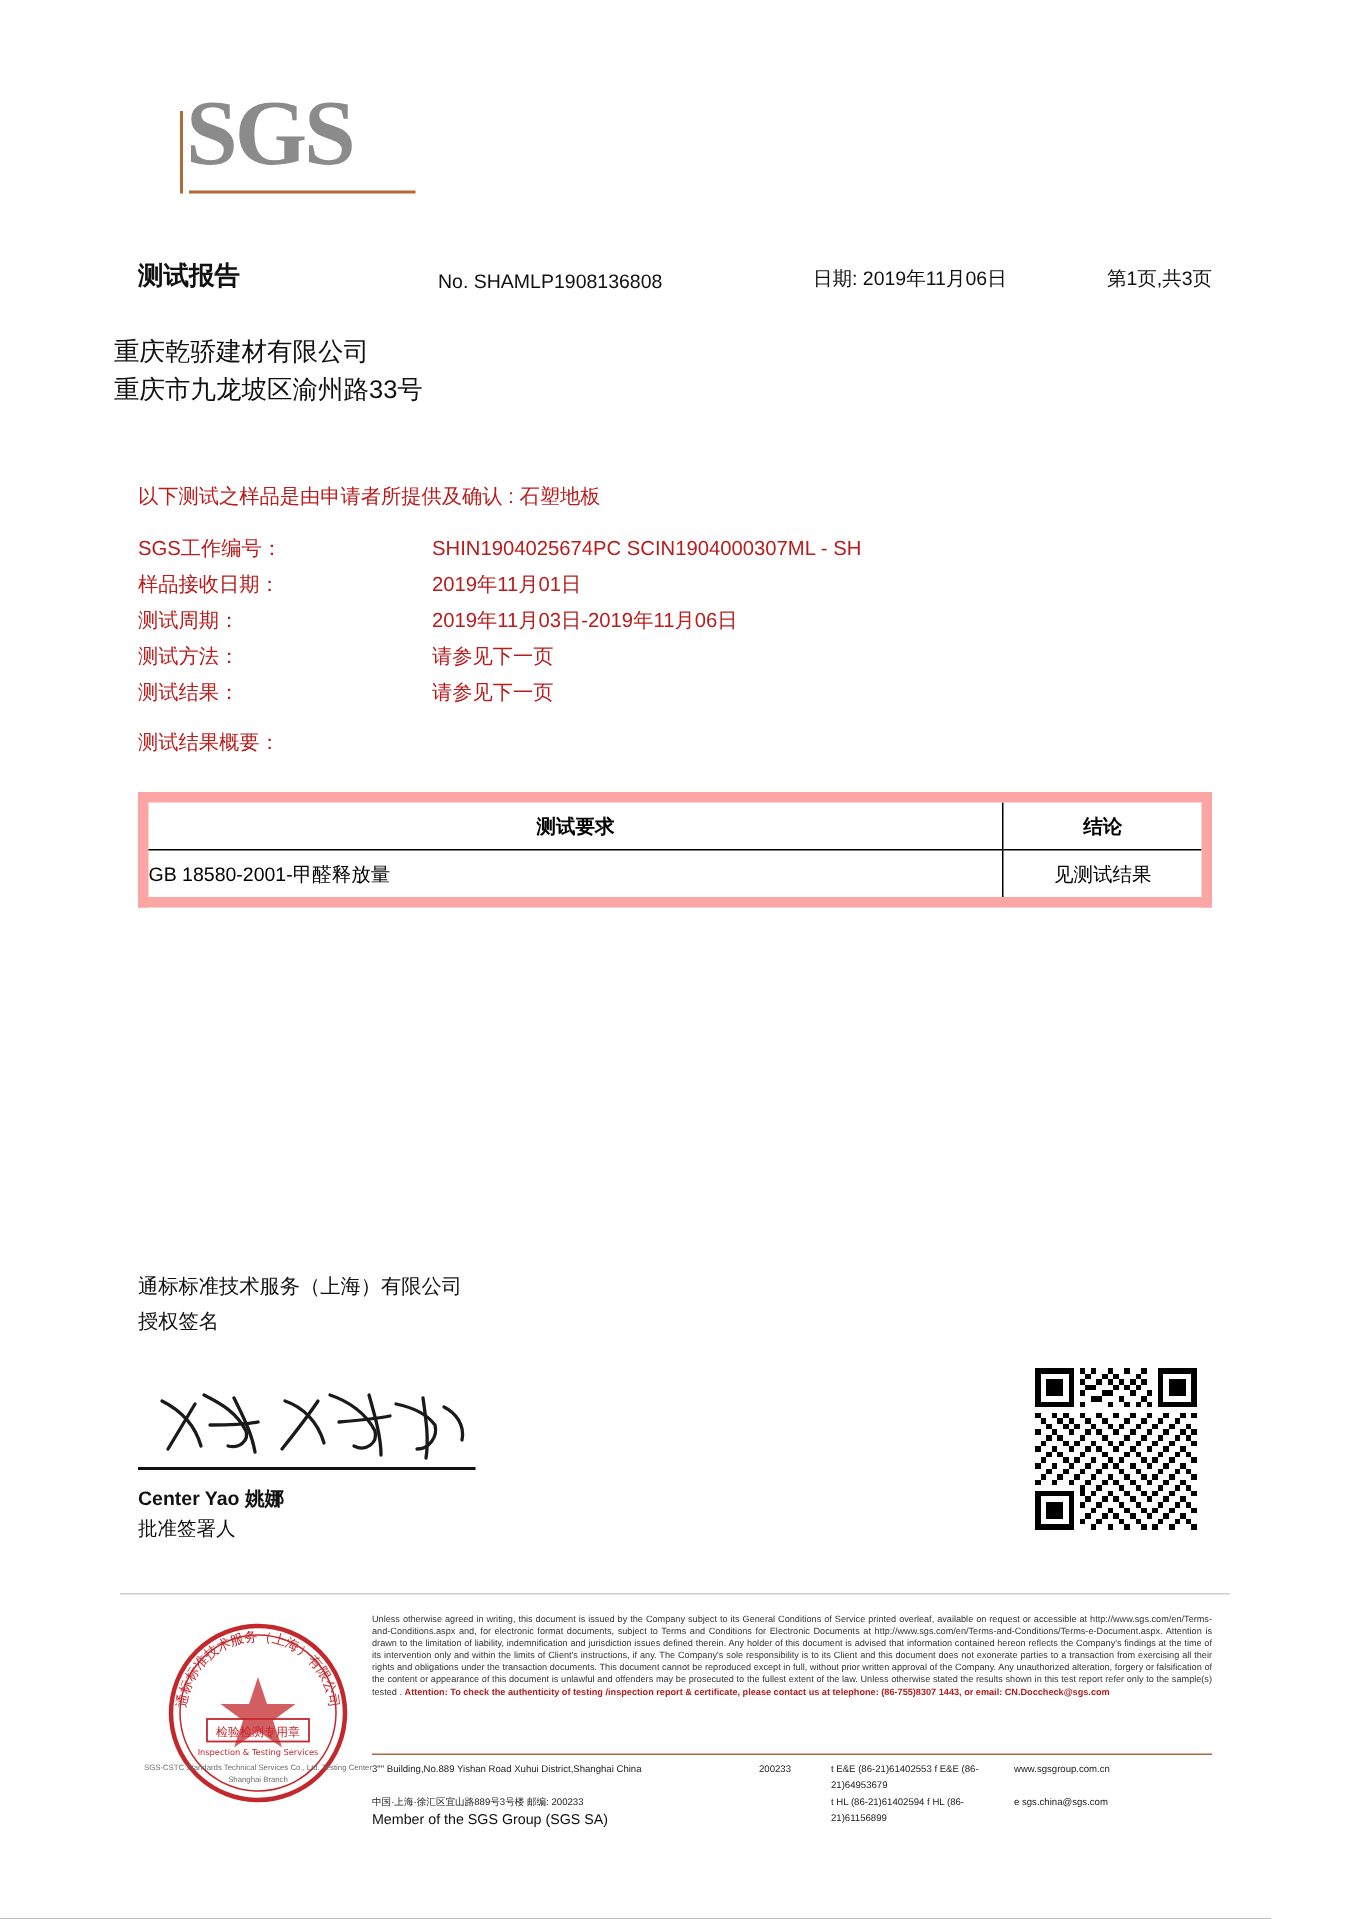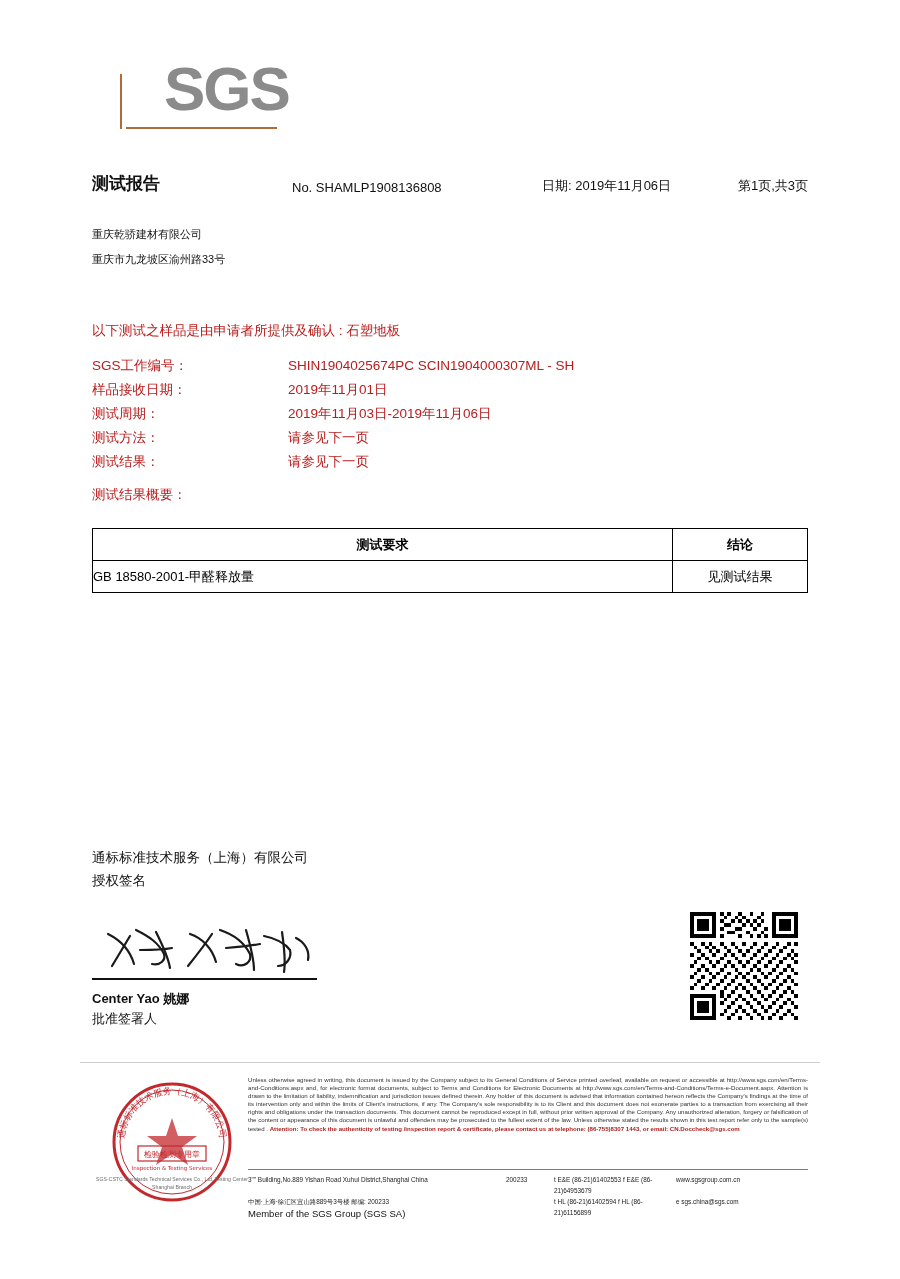--- a/index.html
+++ b/index.html
@@ -19,27 +19,26 @@
     box-sizing: border-box;
   }
   
   .logo-block {
     position: absolute;
     left: 124px;
     top: 55px;
     width: 260px;
   }
   .logo-text {
-    font-family: Liberation Sans, sans-serif;
+    font-family: Liberation Serif, serif;
     font-weight: bold;
     font-size: 62px;
     letter-spacing: -2px;
     color: #8b8b8b;
     line-height: 68px;
-    margin-left: 40px;
   }
   .logo-rules {
     position: absolute;
     left: 126px;
     top: 127px;
     width: 151px;
   }
   .logo-rule-1 {
     height: 2px;
     background: #b36a3a;
@@ -82,23 +81,23 @@
   }
   .doc-page {
     font-size: 13px;
     color: #111;
     white-space: nowrap;
     padding-left: 22px;
   }
   
   .client {
     position: absolute;
-    left: 92px;
+    left: 76px;
     top: 222px;
-    font-size: 11px;
+    font-size: 17px;
     line-height: 25px;
     color: #111;
   }
   
   .info {
     position: absolute;
     left: 92px;
     top: 322px;
     width: 716px;
     font-size: 13.5px;
@@ -121,21 +120,21 @@
   }
   .info-summary-label {
     margin-top: 12px;
   }
   
   .table {
     position: absolute;
     left: 92px;
     top: 528px;
     width: 716px;
-    border: 1px solid #fca5a5;
+    border: 7px solid #fca5a5;
     border-collapse: collapse;
     font-size: 13px;
   }
   .table td, .table th {
     border: 1px solid #000;
     padding: 0;
   }
   .th-cell {
     text-align: center;
     font-weight: bold;

